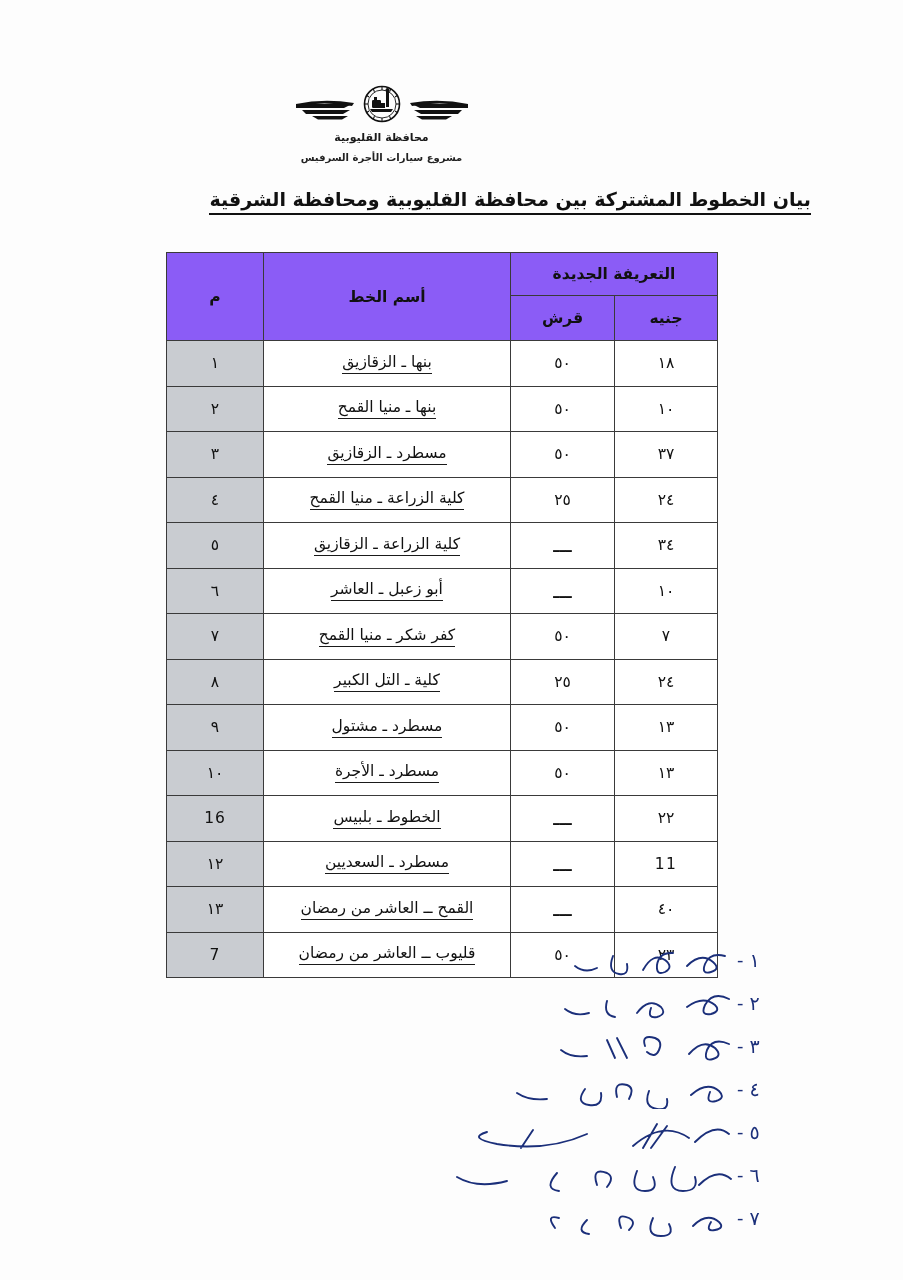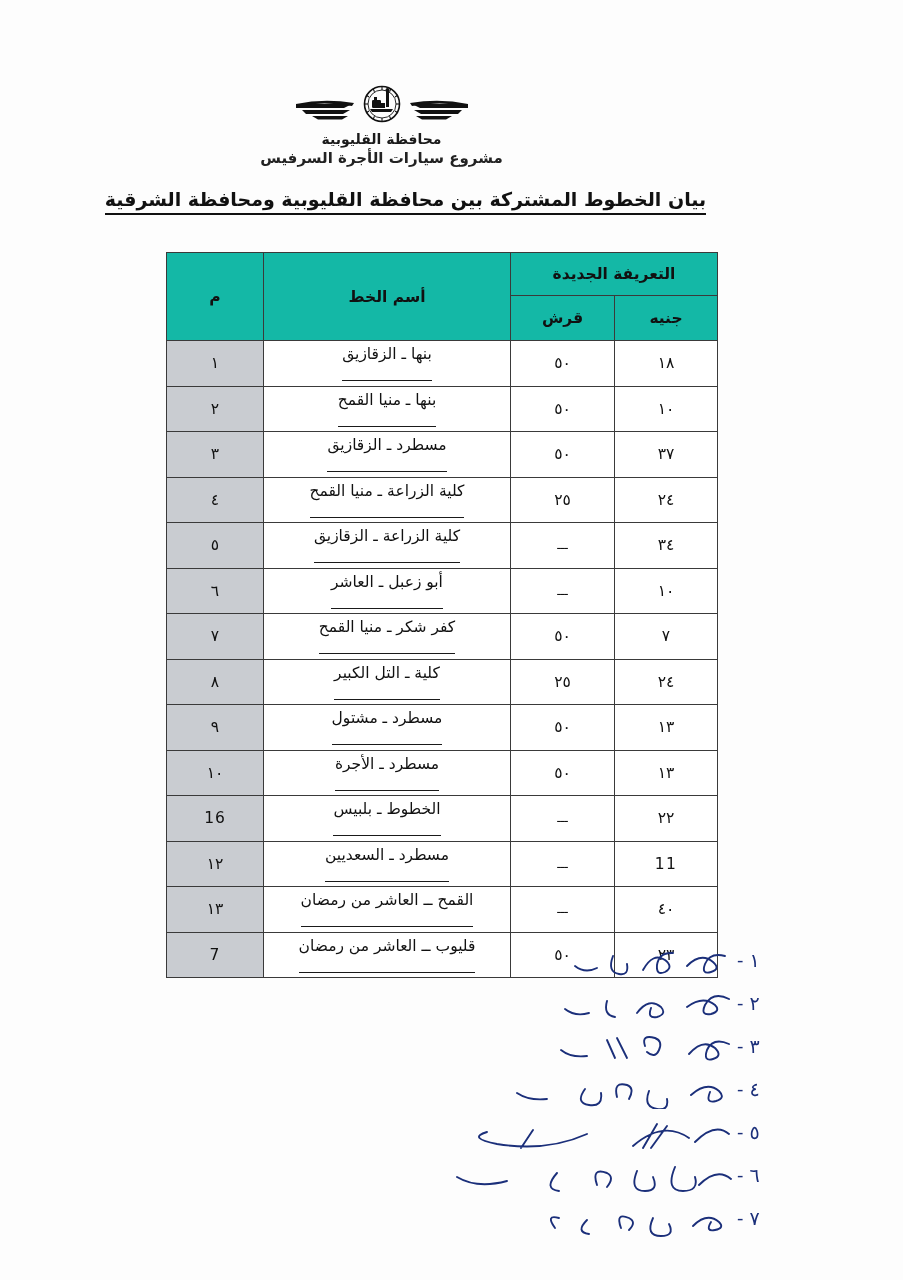--- a/index.html
+++ b/index.html
@@ -39,45 +39,45 @@
     width: 190px;
   }
 
   .emblem {
     width: 176px;
     height: 48px;
     display: block;
   }
 
   .logo-line1 {
-    font-size: 14px;
+    font-size: 11px;
     font-weight: bold;
     letter-spacing: 2.4px;
     color: #1a1a1a;
     margin-top: 1px;
     white-space: nowrap;
     text-align: right;
   }
 
   .logo-line2 {
-    font-size: 15px;
+    font-size: 10px;
     font-weight: bold;
     letter-spacing: 0.7px;
     color: #222;
-    margin-top: 2px;
+    margin-top: 8px;
     white-space: nowrap;
   }
 
   
   .doc-title {
     position: absolute;
     top: 188px;
     left: 0;
     width: 903px;
-    text-align: center;
+    text-align: right;
     padding-right: 92px;
     box-sizing: border-box;
   }
 
   .doc-title span {
     display: inline-block;
     font-size: 19px;
     font-weight: bold;
     color: #111;
     border-bottom: 2.5px solid #111;
@@ -110,21 +110,21 @@
     color: #111;
     padding: 0;
   }
 
   .col-no    { width: 97px; }
   .col-name  { width: 247px; }
   .col-qirsh { width: 104px; }
   .col-pound { width: 103px; }
 
   thead th {
-    background: #14b8a6;
+    background: #8b5cf6;
     font-weight: bold;
     font-size: 15.5px;
     height: 42px;
   }
 
   thead th.tariff-group { height: 42px; }
   thead th.sub          { height: 44px; }
   thead th.tall         { height: 86px; }
 
   tbody td { height: 44.5px; background: #ffffff; }
@@ -136,31 +136,31 @@
   }
 
   td.cell-name {
     text-align: center;
     font-size: 15.5px;
   }
 
   td.cell-name span.u {
     display: inline-block;
     border-bottom: 1.2px solid #1a1a1a;
-    padding-bottom: 16px;
+    padding-bottom: 1px;
     line-height: 1.25;
     white-space: nowrap;
   }
 
   td.cell-num {
     font-size: 15.5px;
     letter-spacing: 1.5px;
   }
 
-  td.cell-num.dash { letter-spacing: 0; font-size: 12px; }
+  td.cell-num.dash { letter-spacing: 0; font-size: 21px; }
 
   
   .signatures {
     position: absolute;
     top: 938px;
     right: 120px;
     width: 640px;
     direction: rtl;
   }
 

